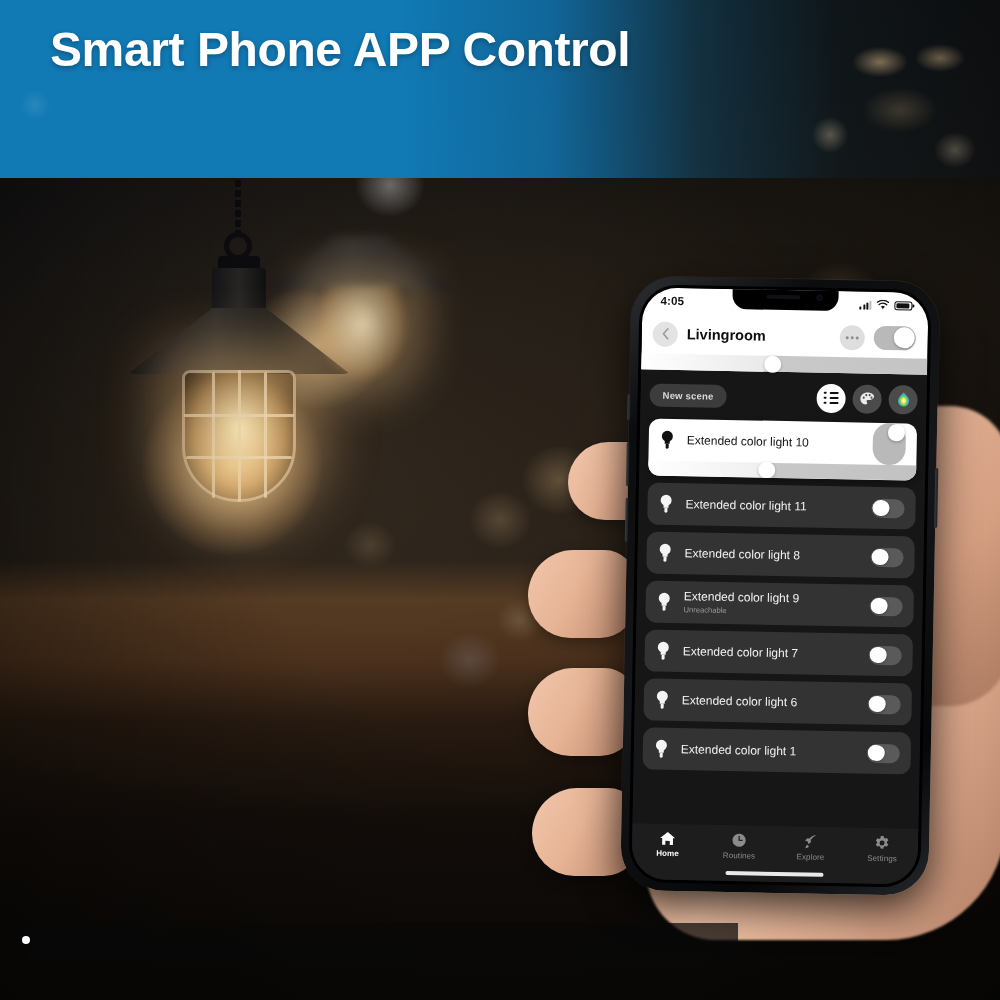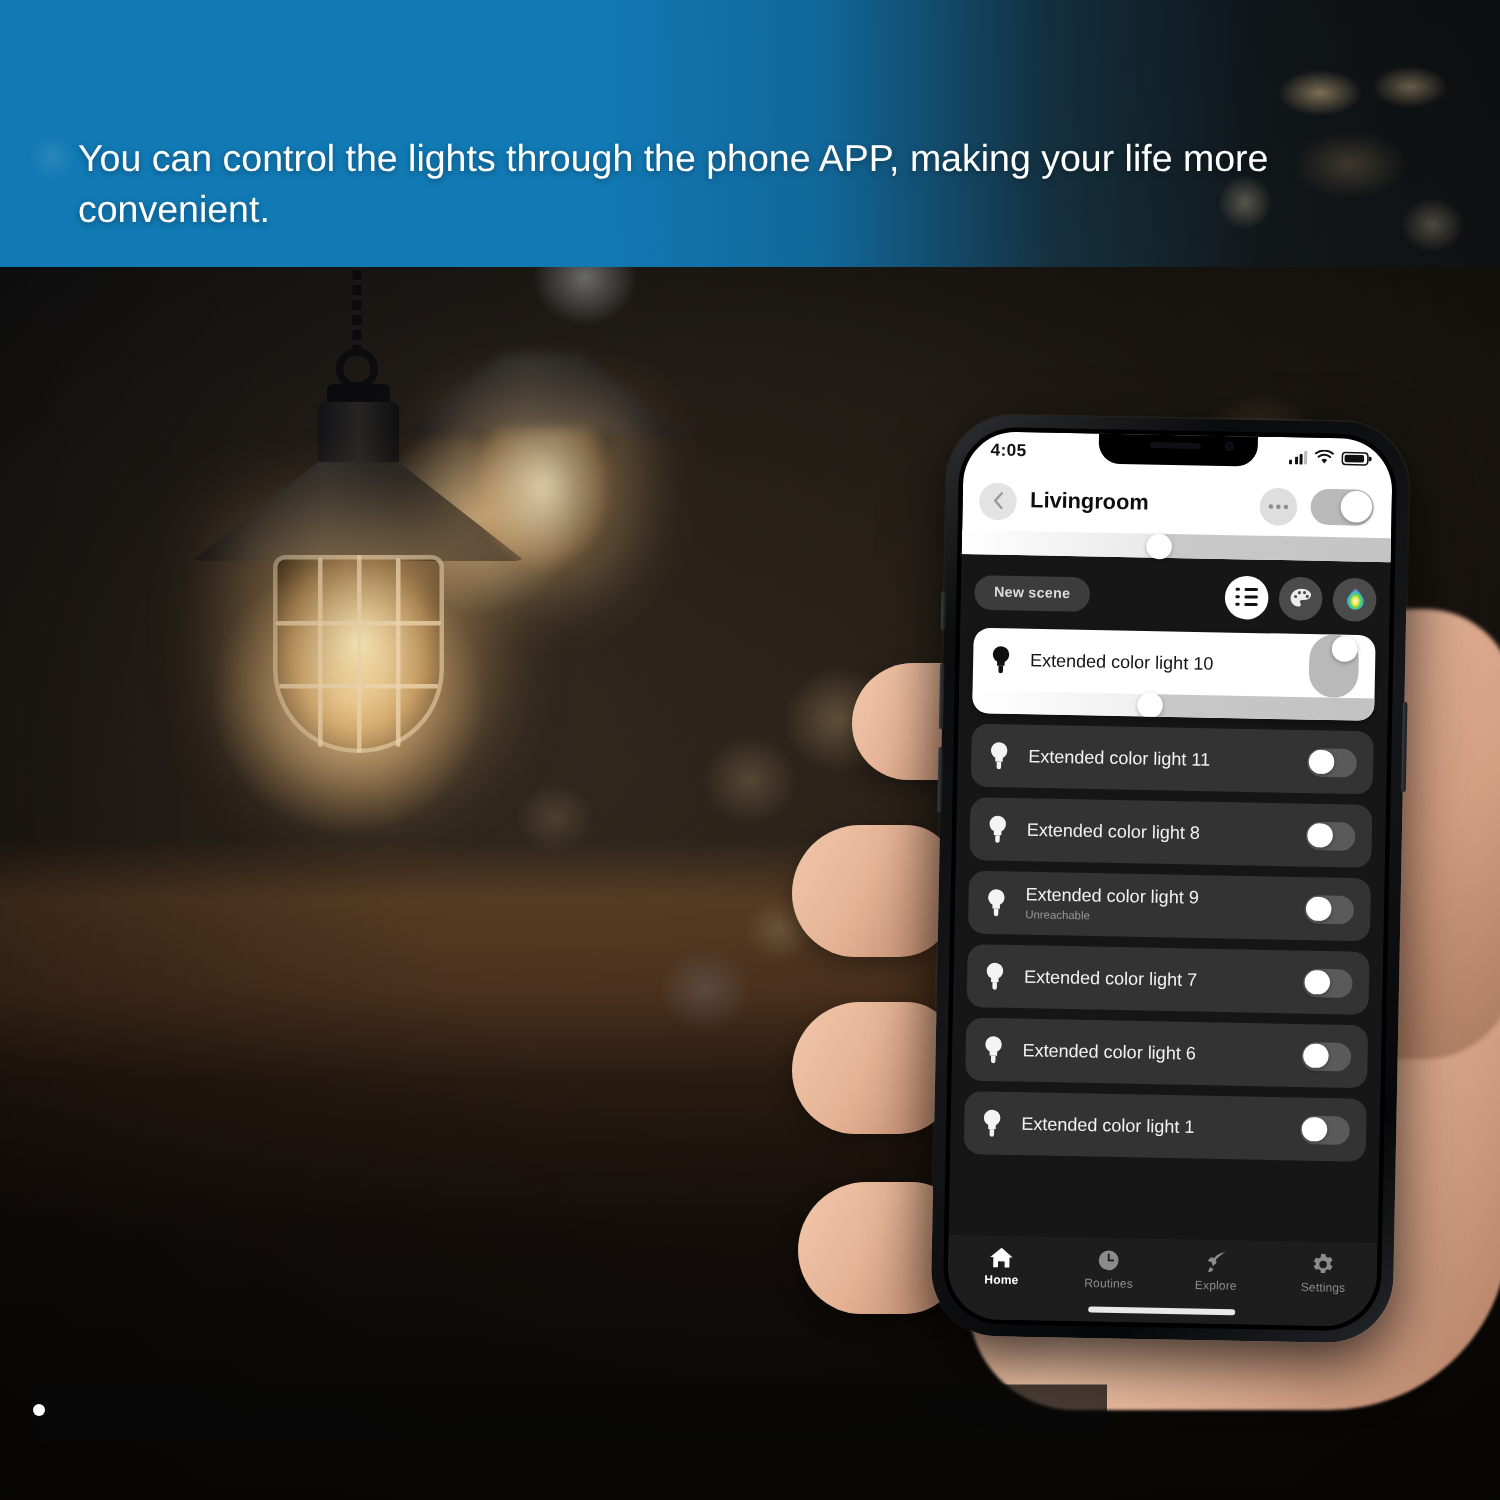--- a/index.html
+++ b/index.html
@@ -569,19 +569,19 @@
           </div>
           <div class="home-bar"></div>
         </div>
 
       </div>
     </div>
   </div>
 
   <div class="banner">
     <div class="banner-bokeh"></div>
-    <div class="banner-sub">You can control the lights through the phone APP, making your life more convenient.</div>
+    <div class="banner-title">Smart Phone APP Control</div>
   </div>
 
   <div class="caption-bar"></div>
   <div class="caption-bullet"></div>
 
 </div>
 
 </body></html>

